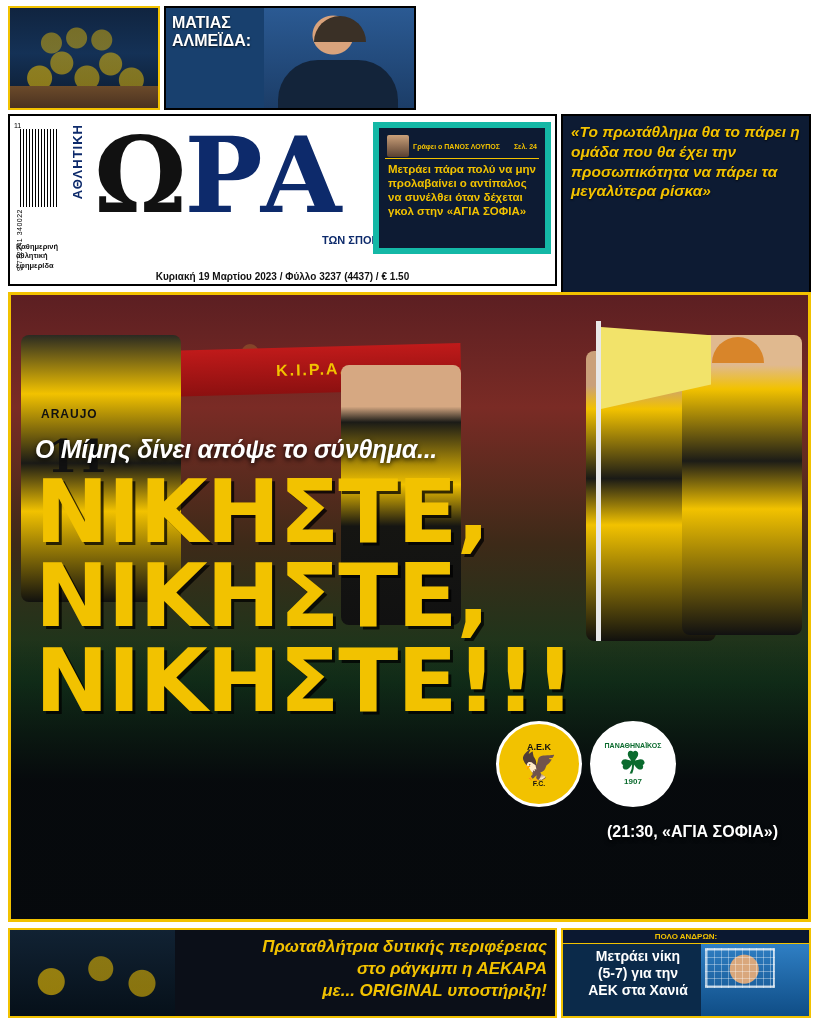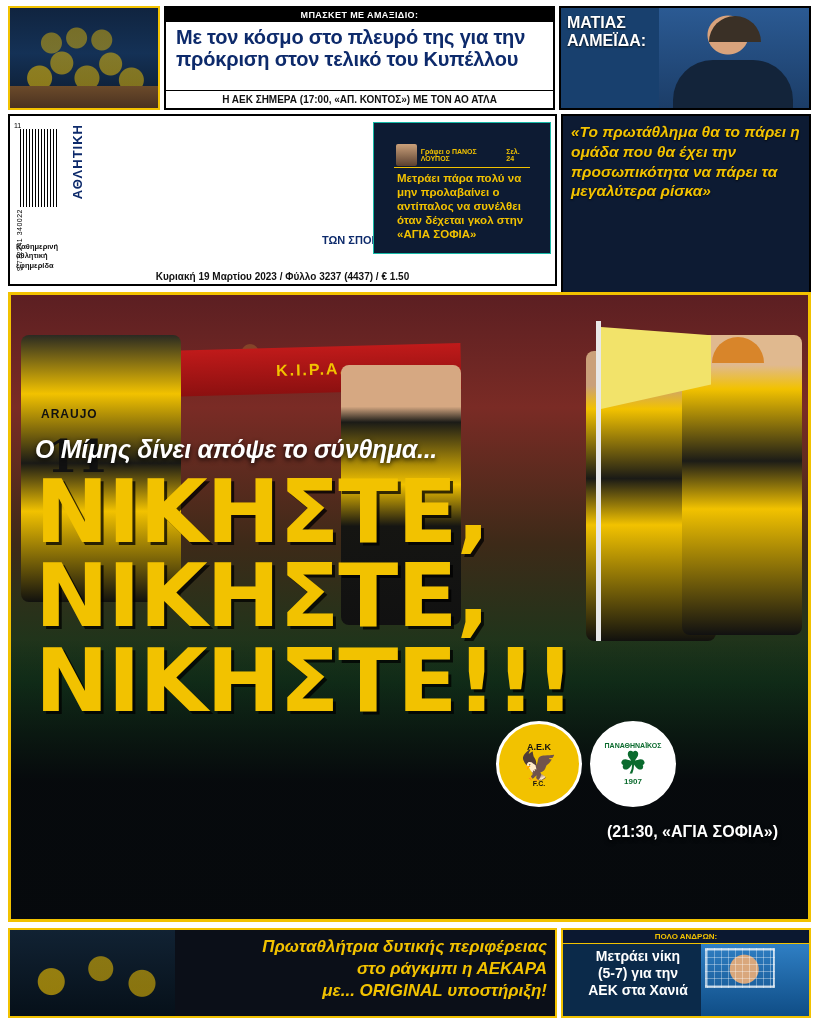--- a/index.html
+++ b/index.html
@@ -138,22 +138,22 @@
     color: #0d2a6b; letter-spacing: -2px;
   }
   .logo .om { color: #111; }
   .logo-sub {
     position: absolute; left: 312px; top: 118px;
     font-size: 11px; color: #0d2a6b; font-weight: bold;
   }
   .mast-box {
     position: absolute; right: 4px; top: 6px;
     width: 178px; height: 132px;
-    border: 1px solid #14b8a6; background: #0d1b33;
-    padding: 20px;
+    border: 6px solid #14b8a6; background: #0d1b33;
+    padding: 6px;
   }
   .mast-box-head {
     display: flex; align-items: center; gap: 4px;
     background: #0d1b33; color: #f2c200;
     font-size: 7px; font-weight: bold; padding: 1px 2px;
     border-bottom: 1px solid #f2c200;
   }
   .mb-avatar {
     width: 22px; height: 22px; border-radius: 2px;
     background: linear-gradient(180deg,#caa07a,#5a4030);
@@ -336,32 +336,20 @@
 
 <div class="page">
 
   <div class="top-strip">
 
     <div class="top-photo">
       <div class="crowd"></div>
       <div class="floor"></div>
     </div>
 
-    <div class="top-head">
-      <div class="kicker-bar">ΜΠΑΣΚΕΤ ΜΕ ΑΜΑΞΙΔΙΟ:</div>
-      <div class="top-head-main">
-        <div class="top-head-text">
-          <h1>
-            <span>Με τον κόσμο στο πλευρό της για την</span><br>
-            <span>πρόκριση στον τελικό του Κυπέλλου</span>
-          </h1>
-        </div>
-      </div>
-      <div class="top-head-sub">Η ΑΕΚ ΣΗΜΕΡΑ (17:00, «ΑΠ. ΚΟΝΤΟΣ») ΜΕ ΤΟΝ ΑΟ ΑΤΛΑ</div>
-    </div>
 
     <div class="top-right">
       <div class="tr-photo">
         <div class="hair"></div>
         <div class="suit"></div>
       </div>
       <div class="tr-label">
         <span>ΜΑΤΙΑΣ</span><br>
         <span>ΑΛΜΕΪΔΑ:</span>
       </div>
@@ -373,20 +361,21 @@
     <div class="mast-left">
       <div class="barcode-col">
         <div style="font-size:7px;">11</div>
         <div class="barcode"></div>
         <div class="barcode-num">9 772241 340022</div>
         <div class="barcode-cap">Καθημερινή<br>αθλητική<br>εφημερίδα</div>
       </div>
 
       <div class="mast-vertical">ΑΘΛΗΤΙΚΗ</div>
 
+      <div class="logo"><span class="om">Ω</span>ΡΑ</div>
       <div class="logo-sub">ΤΩΝ ΣΠΟΡ</div>
 
       <div class="mast-box">
         <div class="mast-box-head">
           <div class="mb-avatar"></div>
           <span>Γράφει ο ΠΑΝΟΣ ΛΟΥΠΟΣ</span>
           <span style="margin-left:auto;">Σελ. 24</span>
         </div>
         <div class="mast-box-text">Μετράει πάρα πολύ να μην προλαβαίνει ο αντίπαλος να συνέλθει όταν δέχεται γκολ στην «ΑΓΙΑ ΣΟΦΙΑ»</div>
       </div>

